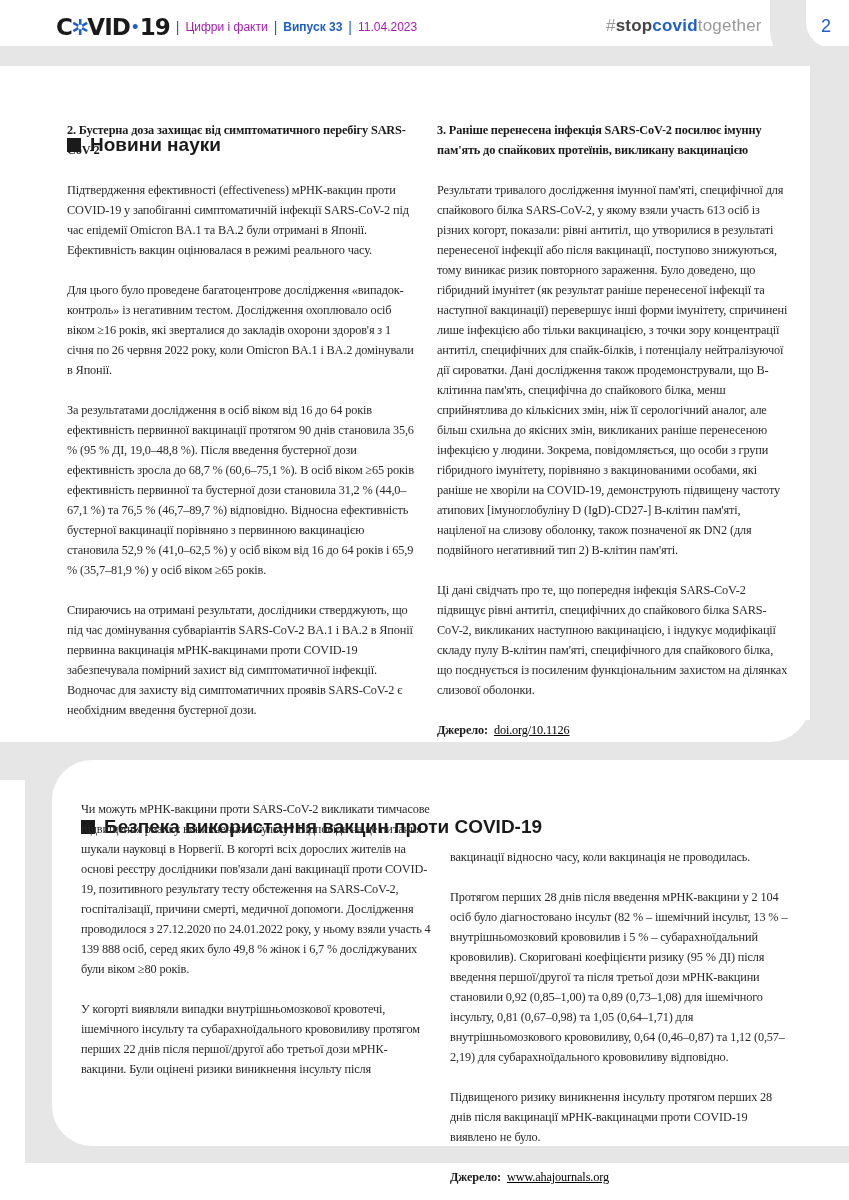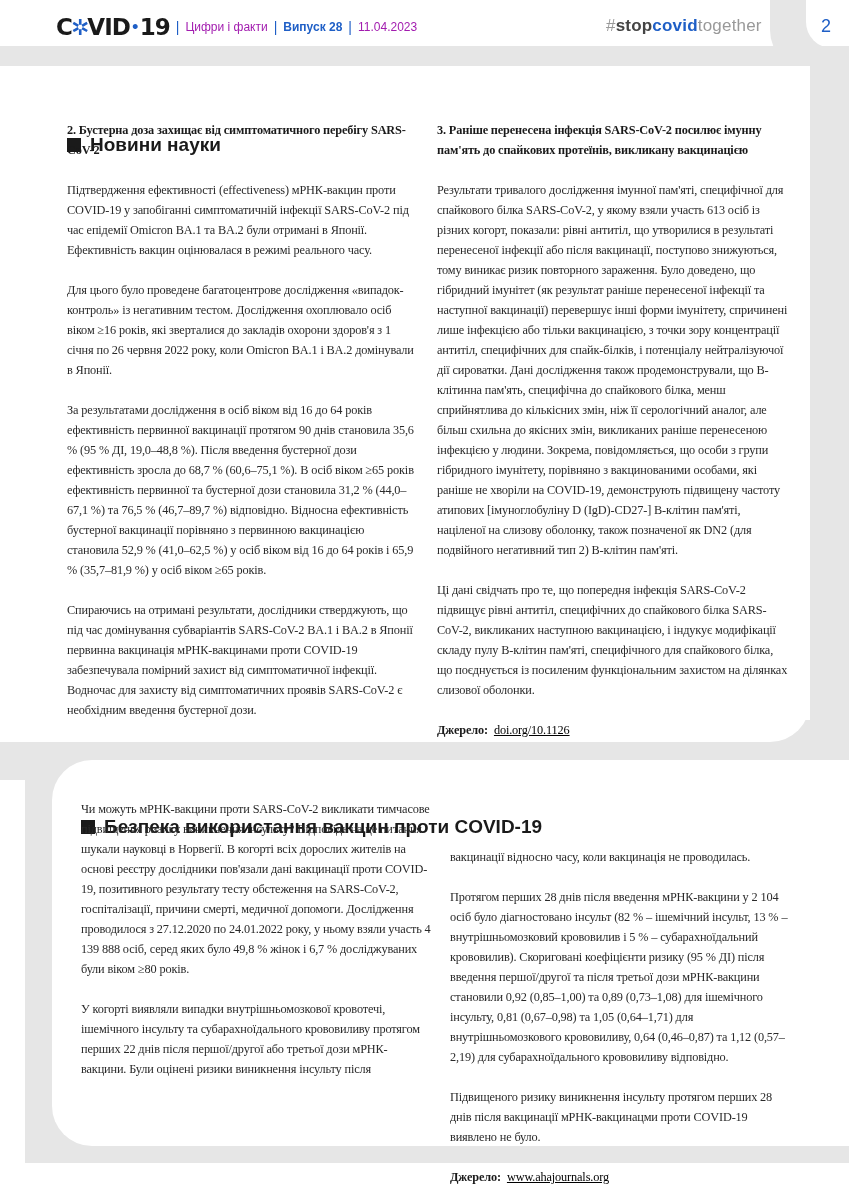--- a/index.html
+++ b/index.html
@@ -66,21 +66,21 @@
   <div class="logo">
     <span>C</span>
       <span class="gear">✲</span>
       <span>VID</span>
       <span class="dot">•</span>
       <span>19</span>
   </div>
   <span class="hdr-sep">|</span>
   <span class="hdr-text">Цифри і факти</span>
   <span class="hdr-sep">|</span>
-  <span class="hdr-issue">Випуск 28</span>
+  <span class="hdr-issue">Випуск 33</span>
   <span class="hdr-sep">|</span>
   <span class="hdr-text">11.04.2023</span>
 </div>
 <div class="hashtag"><span>#</span><span class="b1">stop</span><span class="b2">covid</span><span>together</span></div>
 <div class="page-num">2</div>
 
 <div class="section-title" style="left:67px; top:86px;">
   <span class="sq"></span>
   <span>Новини науки</span>
 </div>

